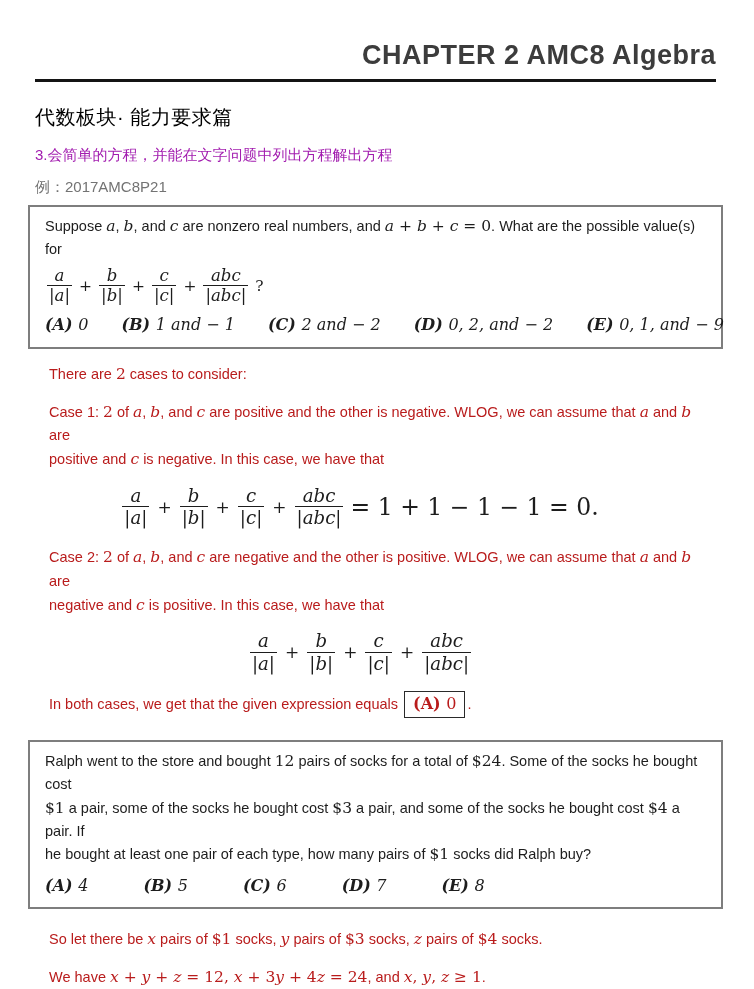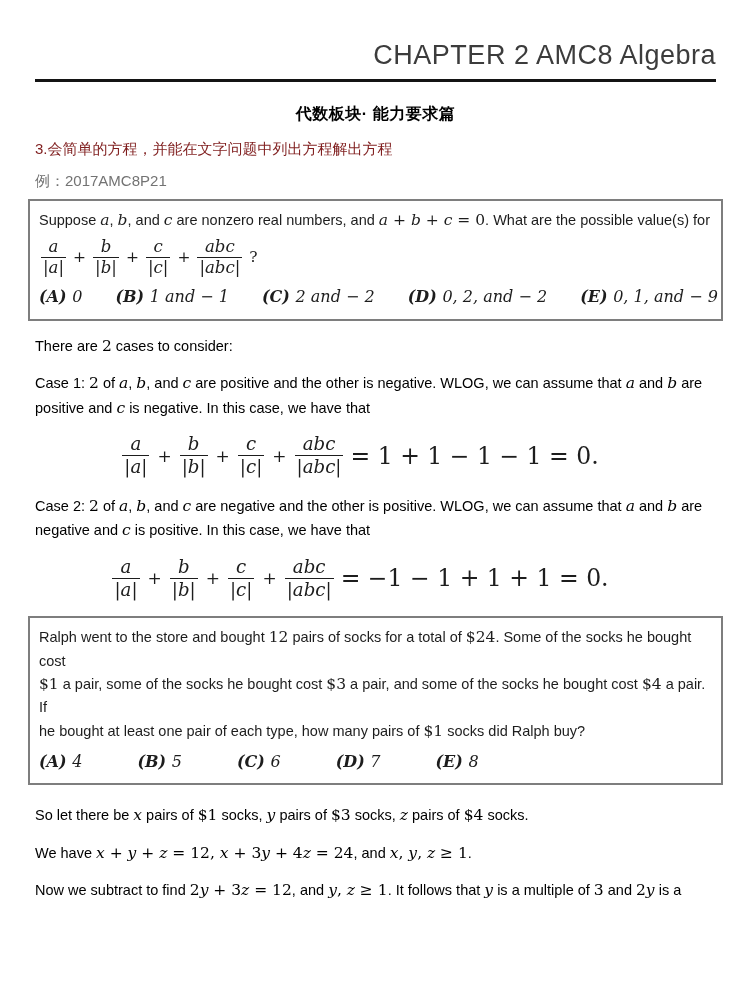--- a/index.html
+++ b/index.html
@@ -9,38 +9,38 @@
     font-family:"Liberation Sans", sans-serif;
     color:#1d1d1d;
     position:relative;
   }
   .page { padding:40px 38px 0 35px; }
 
   
   .chapter-title {
     text-align:right;
     font-size:27px;
-    font-weight:400;
+    font-weight:700;
     color:#3c3c3c;
     letter-spacing:0.5px;
     line-height:1.15;
     margin-bottom:8px;
   }
   .header-rule { border-bottom:3px solid #141414; margin-bottom:22px; }
 
   
-  .section-heading { font-size:16px; font-weight:bold; color:#000; margin-bottom:15px; letter-spacing:0.5px;text-align:center; }
-  .section-sub { font-size:15px; margin-bottom:13px; color:#7f1d1d; }
+  .section-heading { font-size:20px; font-weight:normal; color:#000; margin-bottom:15px; letter-spacing:0.5px; }
+  .section-sub { font-size:15px; margin-bottom:13px; color:#a21caf; }
   .example-label { font-size:15px; margin-bottom:8px; color:#737373; }
 
   
   .problem-box {
     border:2px solid #7e7e7e;
     margin:0 -7px 13px -7px;
-    padding:7px 11px 9px 9px;
+    padding:7px 11px 9px 15px;
     font-size:14.5px;
     line-height:1.55;
   }
 
   
   .seg-t { font-family:"Liberation Sans", sans-serif; }
   .seg-v { font-family:"DejaVu Serif", serif; font-style:italic; font-size:1.07em; }
   .seg-r { font-family:"DejaVu Serif", serif; font-size:1.07em; }
   .seg-b { font-family:"DejaVu Serif", serif; font-weight:bold; font-size:1.07em; }
 
@@ -59,21 +59,21 @@
 
   
   .expr-row { display:flex; align-items:center; gap:6px; font-size:15.5px; margin:5px 0 7px 2px; }
 
   
   .choices { display:flex; font-size:15px; margin-top:4px; }
   .choices .choice { margin-right:33px; white-space:nowrap;font-style:italic; }
   .choices .choice:last-child { margin-right:0; }
 
   
-  .sol-p { font-size:14.5px; line-height:1.58; margin-bottom:13px; color:#000000; }
+  .sol-p { font-size:14.5px; line-height:1.58; margin-bottom:13px; color:#b91c1c;margin-left:14px; }
 
   
   .equation {
     display:flex; justify-content:center; align-items:center;
     gap:7px; font-size:17px; margin:4px 30px 16px 0;
   }
   .equation .rhs { font-size:22px; }
 
   
   .answer-box {
@@ -175,23 +175,25 @@
     <span class="op">+</span>
     <span class="frac">
       <span class="num"><span class="seg-v">c</span></span>
       <span class="den"><span class="seg-r">|</span><span class="seg-v">c</span><span class="seg-r">|</span></span>
     </span>
     <span class="op">+</span>
     <span class="frac">
       <span class="num"><span class="seg-v">abc</span></span>
       <span class="den"><span class="seg-r">|</span><span class="seg-v">abc</span><span class="seg-r">|</span></span>
     </span>
-    <span class="rhs"><span class="seg-r">= −1 − 1 + 1 + 1 = 0.</span></span>
-  </div>
-
+  </div>
+
+  <p class="sol-p" style="margin-bottom:22px;">
+    <span><span class="seg-t">In both cases, we get that the given expression equals </span></span><span class="answer-box"><span class="seg-b">(A) </span><span class="seg-r">0</span></span><span><span class="seg-t">.</span></span>
+  </p>
 
 
   <div class="problem-box">
     <div><span class="seg-t">Ralph went to the store and bought </span><span class="seg-r">12</span><span class="seg-t"> pairs of socks for a total of </span><span class="seg-r">$24</span><span class="seg-t">. Some of the socks he bought cost</span><br><span class="seg-r">$1</span><span class="seg-t"> a pair, some of the socks he bought cost </span><span class="seg-r">$3</span><span class="seg-t"> a pair, and some of the socks he bought cost </span><span class="seg-r">$4</span><span class="seg-t"> a pair. If</span><br><span class="seg-t">he bought at least one pair of each type, how many pairs of </span><span class="seg-r">$1</span><span class="seg-t"> socks did Ralph buy?</span></div>
     <div class="choices" style="margin-top:7px;gap:22px;">
       <span class="choice"><span class="seg-b">(A) </span><span class="seg-r">4</span></span>
       <span class="choice"><span class="seg-b">(B) </span><span class="seg-r">5</span></span>
       <span class="choice"><span class="seg-b">(C) </span><span class="seg-r">6</span></span>
       <span class="choice"><span class="seg-b">(D) </span><span class="seg-r">7</span></span>
       <span class="choice"><span class="seg-b">(E) </span><span class="seg-r">8</span></span>

